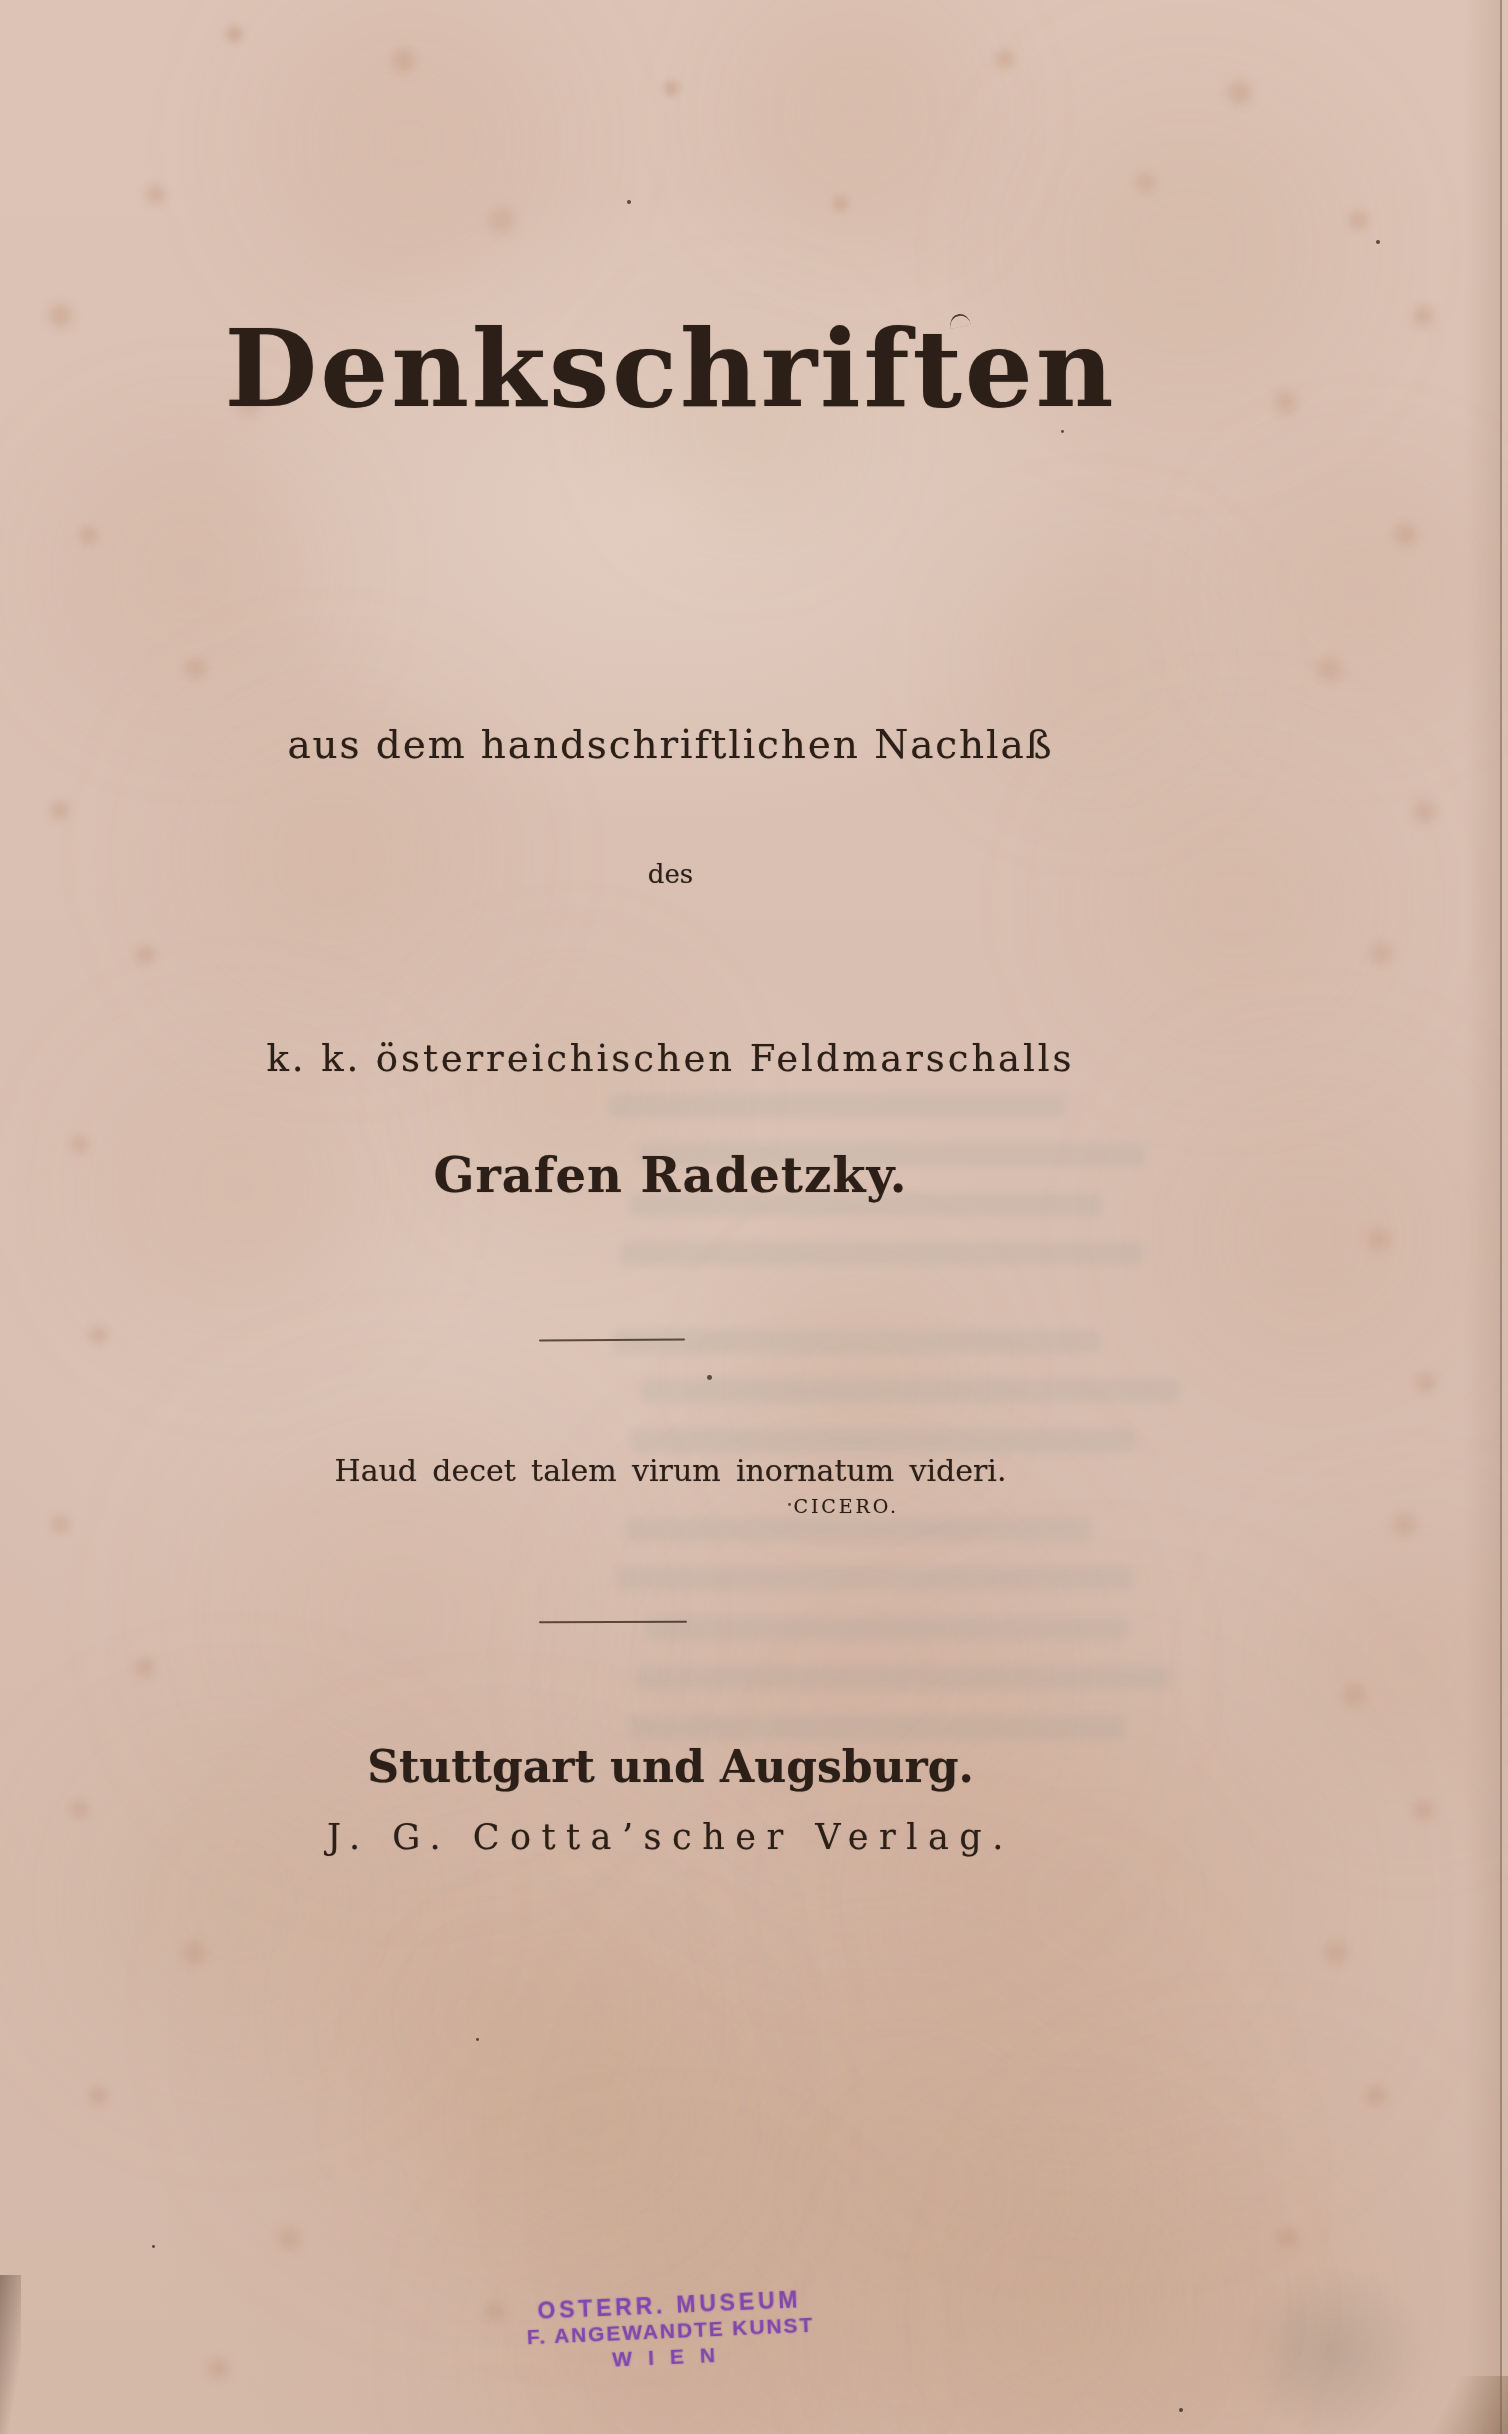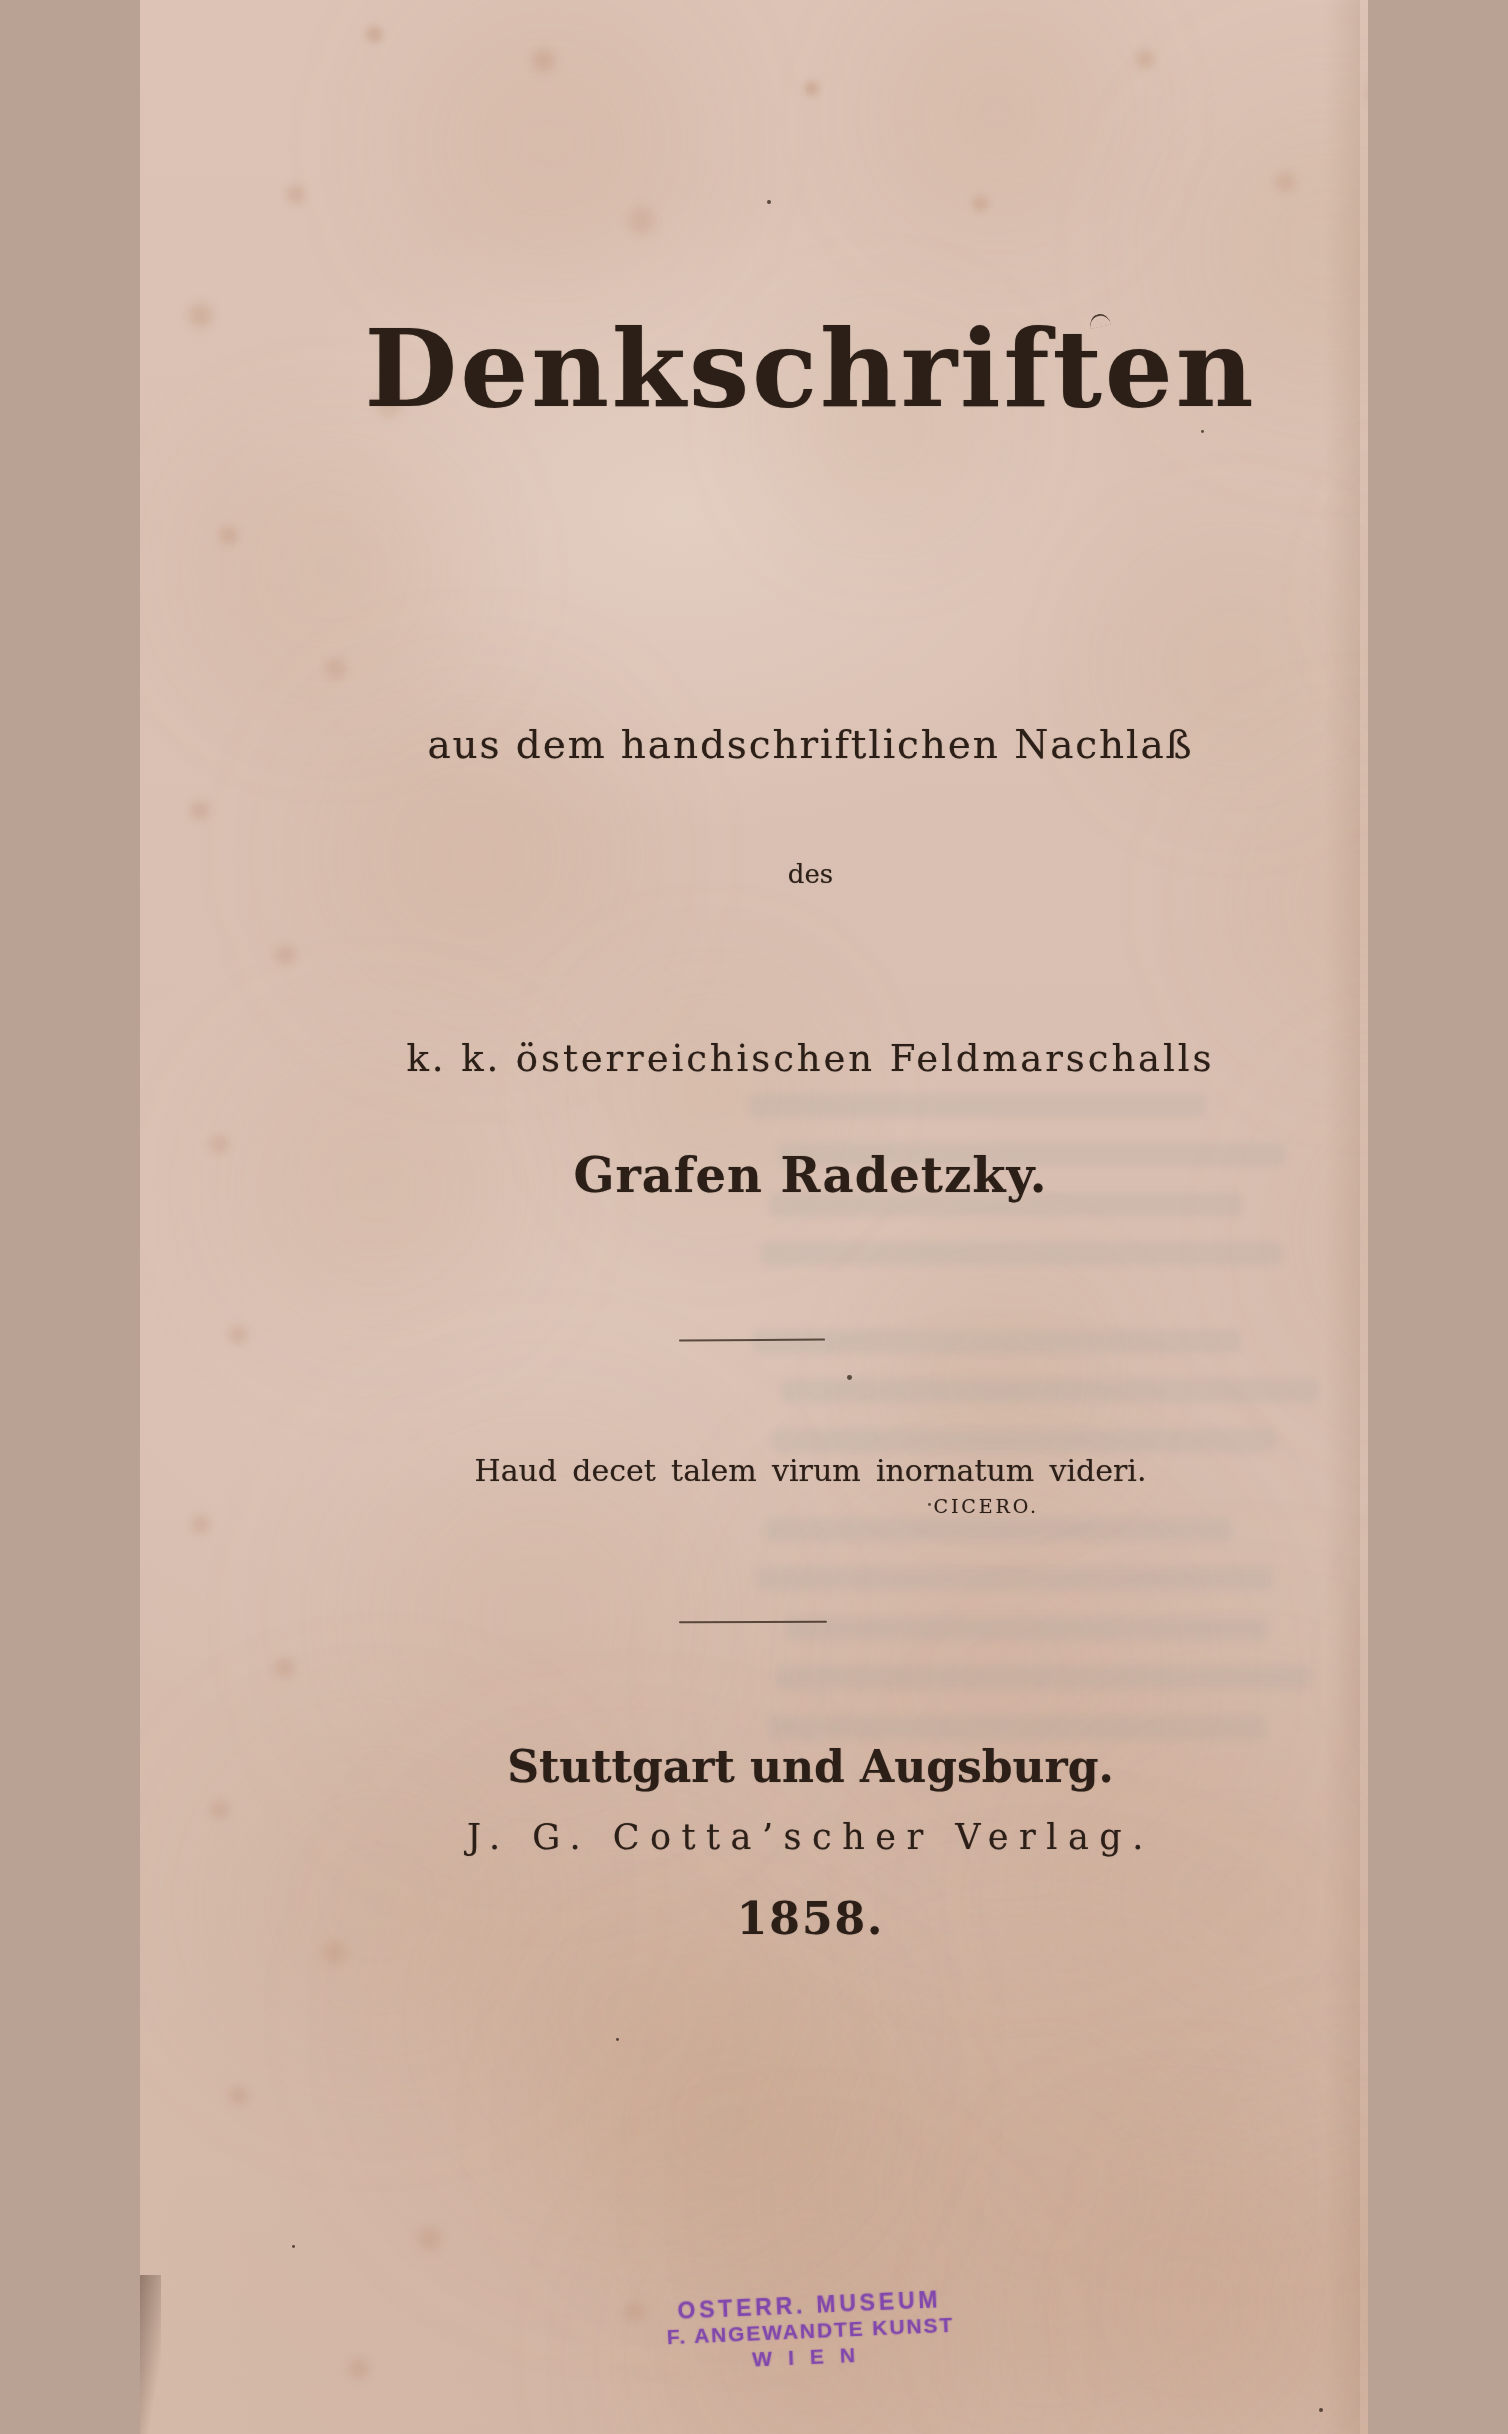--- a/index.html
+++ b/index.html
@@ -1,18 +1,18 @@
 <!DOCTYPE html>
 <html style="font-size:15px"><head>
 <meta charset="utf-8">
 <style>
   html,body{margin:0;padding:0;background:#b9a294;}
   #canvas{
     position:relative;
-    width:1228px;height:2435px;
+    width:1508px;height:2435px;
     margin:0 auto;
     overflow:hidden;
     background-color:var(--paper,#d8beb0);
     background-image:
       radial-gradient(ellipse 666px 457px at 44% 21%, rgba(240,227,216,.38), transparent 70%),
       radial-gradient(ellipse 780px 590px at 30% 55%, rgba(236,221,210,.25), transparent 75%),
       radial-gradient(ellipse 904px 713px at 55% 88%, rgba(196,155,126,.20), transparent 78%),
       linear-gradient(180deg,#dcc3b5 0%,#d8beb0 55%,#d4b8a8 100%);
     font-family:"DejaVu Serif", serif;
     color:var(--ink,#2b1f18);
@@ -176,21 +176,20 @@
 
   <div class="rule rule1"></div>
 
   <div class="line quote-line">Haud decet talem virum inornatum videri.</div>
   <div class="cicero-line">CICERO.</div>
 
   <div class="rule rule2"></div>
 
   <div class="line frak city-line">Stuttgart und Augsburg.</div>
   <div class="line publisher-line">J. G. Cotta’scher Verlag.</div>
-  <div class="line year-line">1858.</div>
 
   <div class="stamp">
     <div class="stamp-l1">OSTERR. MUSEUM</div>
     <div class="stamp-l2">F. ANGEWANDTE KUNST</div>
     <div class="stamp-l3">WIEN</div>
   </div>
 
 </div>
 
 

